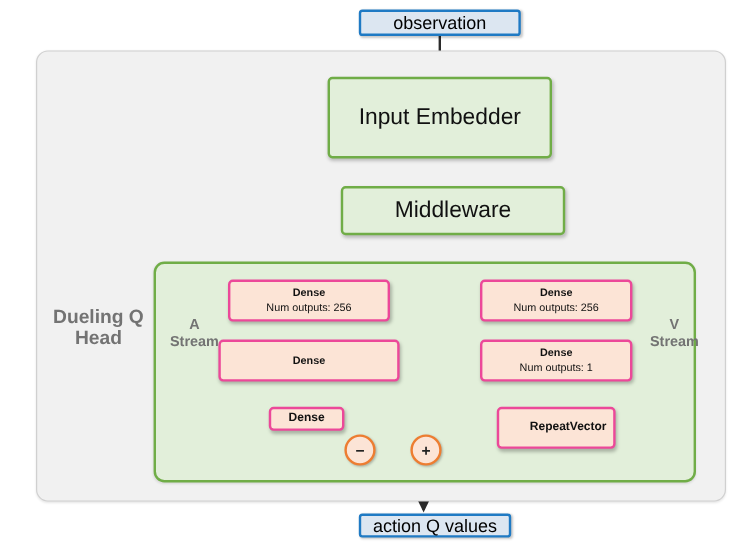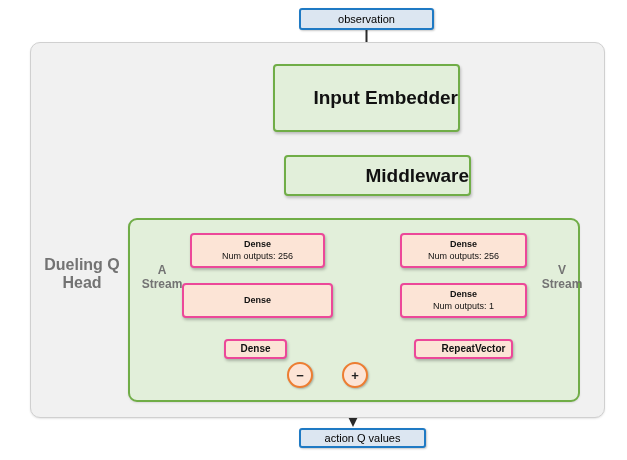--- a/index.html
+++ b/index.html
@@ -52,33 +52,32 @@
     border-radius: 9px;
     box-shadow: 0 1px 2px rgba(0,0,0,0.10);
     z-index: 2;
   }
   
   .box-blue {
     background: #dce6f1;
     border: 2px solid #1f7ac4;
     border-radius: 3px;
     box-shadow: 1px 1px 2px rgba(0,0,0,0.22);
-    font-size: 11px;
+    font-size: 15px;
     color: #000;
   }
   
   .box-green {
     background: #e2efda;
     border: 2px solid #70ad47;
     border-radius: 4px;
     box-shadow: 1px 2px 3px rgba(0,0,0,0.22);
     font-size: 19px;
-    font-weight: bold;
+    font-weight: normal;
     color: #111;
-    align-items: flex-end;
   }
   
   .box-orange {
     background: #fce4d6;
     border: 2px solid #ec4899;
     border-radius: 4px;
     box-shadow: 1px 2px 3px rgba(0,0,0,0.25);
     color: #111;
     line-height: 1.25;
   }
@@ -182,21 +181,21 @@
 
 <div class="node box-orange" style="left:400px; top:283px; width:127px; height:35px;">
   <span class="t1">Dense</span>
   <span class="t2">Num outputs: 1</span>
 </div>
 
 <div class="node box-orange" style="left:224px; top:339px; width:63px; height:20px;">
   <span class="single">Dense</span>
 </div>
 
-<div class="node box-orange" style="left:414px; top:339px; width:99px; height:20px;padding-left:20px;">
+<div class="node box-orange" style="left:414px; top:339px; width:99px; height:35px;padding-left:20px;">
   <span class="single">RepeatVector</span>
 </div>
 
 <div class="op-circle" style="left:287px; top:362px;">
   <span>−</span>
 </div>
 
 <div class="op-circle" style="left:342px; top:362px;">
   <span>+</span>
 </div>

